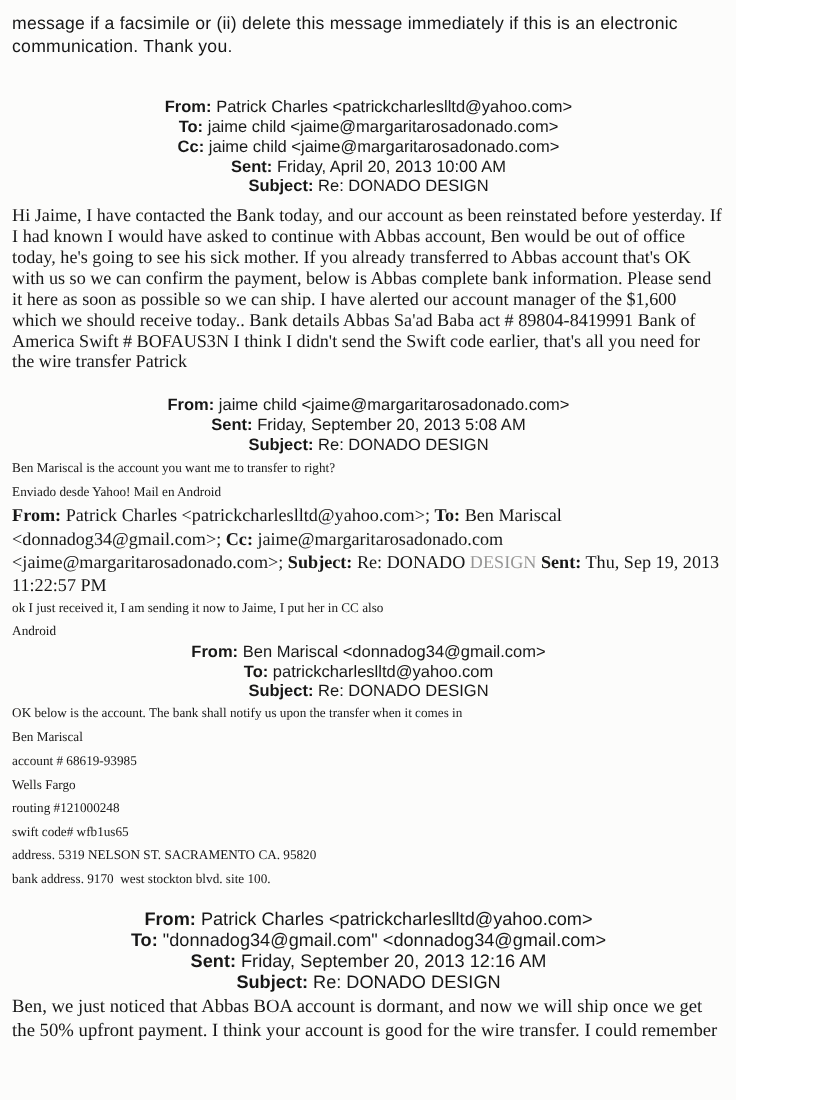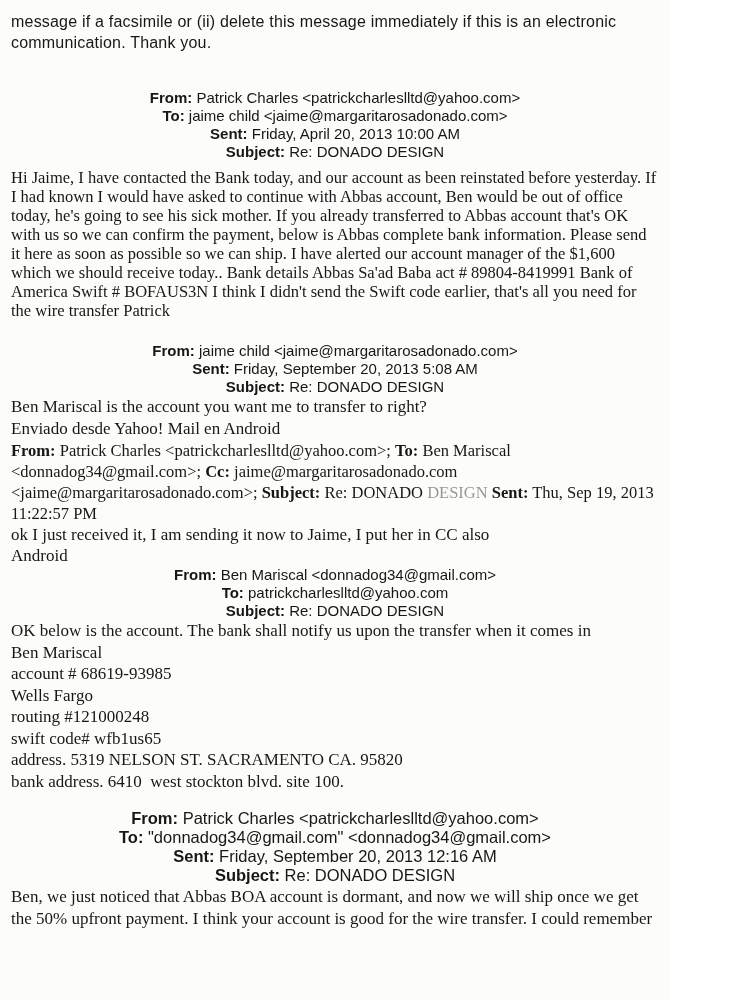--- a/index.html
+++ b/index.html
@@ -33,21 +33,21 @@
   .hdr b { font-weight: 700; }
 
   .body-para {
     margin: 0;
     font-size: 16.5px;
     line-height: 19px;
     white-space: pre-wrap;
   }
   .bodyline {
     margin: 0;
-    font-size: 17px;
+    font-size: 12px;
     line-height: 22px;
     white-space: pre-wrap;
   }
 
   .e1 .hdr { margin-top: 36px; }
   .e1 .body-para { margin-top: 7px; }
 
   .e2 .hdr { margin-top: 22px; }
 
   .qhdr {
@@ -69,20 +69,21 @@
 <body>
 
 <div class="page">
 
   <p class="sans disclaimer">message if a facsimile or (ii) delete this message immediately if this is an electronic communication. Thank you.</p>
 
   <section class="email e1">
     <div class="hdr">
       <div class="hline"><b>From:</b> <span>Patrick Charles &lt;patrickcharleslltd@yahoo.com&gt;</span></div>
       <div class="hline"><b>To:</b> <span>jaime child &lt;jaime@margaritarosadonado.com&gt;</span></div>
+      <div class="hline"><b>Cc:</b> <span>jaime child &lt;jaime@margaritarosadonado.com&gt;</span></div>
       <div class="hline"><b>Sent:</b> <span>Friday, April 20, 2013 10:00 AM</span></div>
       <div class="hline"><b>Subject:</b> <span>Re: DONADO DESIGN</span></div>
     </div>
     <p class="serif body-para">Hi Jaime, I have contacted the Bank today, and our account as been reinstated before yesterday. If I had known I would have asked to continue with Abbas account, Ben would be out of office today, he's going to see his sick mother. If you already transferred to Abbas account that's OK with us so we can confirm the payment, below is Abbas complete bank information. Please send it here as soon as possible so we can ship. I have alerted our account manager of the $1,600 which we should receive today.. Bank details Abbas Sa'ad Baba act # 89804-8419991 Bank of America Swift # BOFAUS3N I think I didn't send the Swift code earlier, that's all you need for the wire transfer Patrick</p>
   </section>
 
   <section class="email e2">
     <div class="hdr">
       <div class="hline"><b>From:</b> <span>jaime child &lt;jaime@margaritarosadonado.com&gt;</span></div>
       <div class="hline"><b>Sent:</b> <span>Friday, September 20, 2013 5:08 AM</span></div>
@@ -104,21 +105,21 @@
       <div class="hline"><b>To:</b> <span>patrickcharleslltd@yahoo.com</span></div>
       <div class="hline"><b>Subject:</b> <span>Re: DONADO DESIGN</span></div>
     </div>
     <p class="serif bodyline">OK below is the account. The bank shall notify us upon the transfer when it comes in</p>
     <p class="serif bodyline">Ben Mariscal</p>
     <p class="serif bodyline">account # 68619-93985</p>
     <p class="serif bodyline">Wells Fargo</p>
     <p class="serif bodyline">routing #121000248</p>
     <p class="serif bodyline">swift code# wfb1us65</p>
     <p class="serif bodyline">address. 5319 NELSON ST. SACRAMENTO CA. 95820</p>
-    <p class="serif bodyline">bank address. 6410  west stockton blvd. site 100.</p>
+    <p class="serif bodyline">bank address. 9170  west stockton blvd. site 100.</p>
   </section>
 
   <section class="email e5">
     <div class="hdr">
       <div class="hline"><b>From:</b> <span>Patrick Charles &lt;patrickcharleslltd@yahoo.com&gt;</span></div>
       <div class="hline"><b>To:</b> <span>"donnadog34@gmail.com" &lt;donnadog34@gmail.com&gt;</span></div>
       <div class="hline"><b>Sent:</b> <span>Friday, September 20, 2013 12:16 AM</span></div>
       <div class="hline"><b>Subject:</b> <span>Re: DONADO DESIGN</span></div>
     </div>
     <p class="serif body-para">Ben, we just noticed that Abbas BOA account is dormant, and now we will ship once we get the 50% upfront payment. I think your account is good for the wire transfer. I could remember</p>

